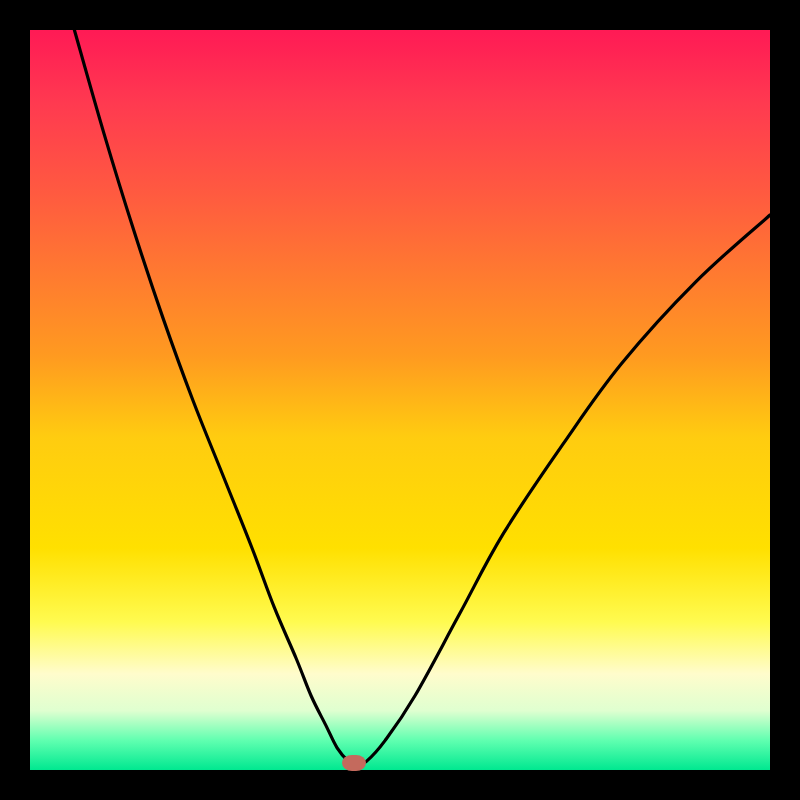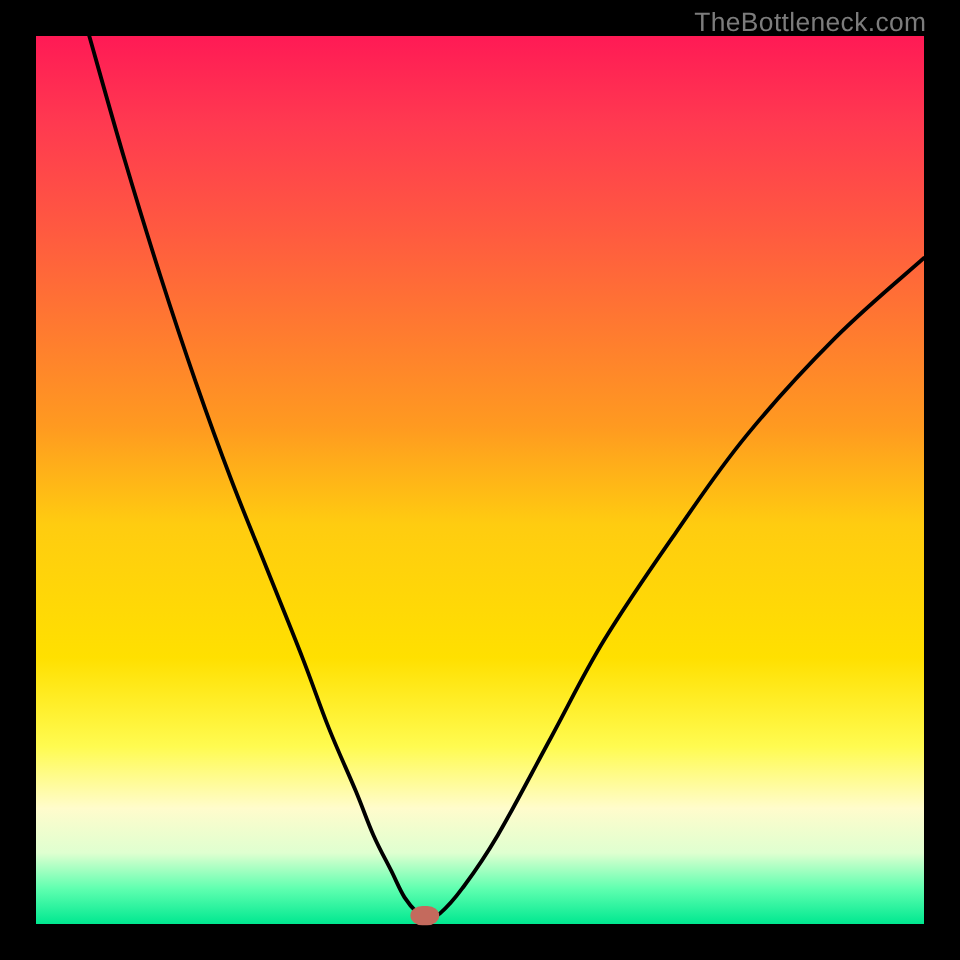--- a/index.html
+++ b/index.html
@@ -59,20 +59,19 @@
     width: 24px;
     height: 16px;
     background: #c46a5d;
     border-radius: 10px / 8px;
   }
 </style>
 </head>
 <body>
 
 <div class="chart-container">
-  <div class="watermark">TheBottleneck.com</div>
   <div class="plot-area">
     <svg class="curve-svg" viewBox="0 0 740 740" preserveAspectRatio="none">
       <path id="curve-path" fill="none" stroke="#000000" stroke-width="3.2" stroke-linecap="round" stroke-linejoin="round" d="M44.40 0.00 C 49.73 18.65, 63.34 67.64, 74.00 103.60 C 84.66 139.56, 92.94 166.50, 103.60 199.80 C 114.26 233.10, 122.54 257.96, 133.20 288.60 C 143.86 319.24, 152.14 342.03, 162.80 370.00 C 173.46 397.97, 181.74 417.36, 192.40 444.00 C 203.06 470.64, 212.68 494.02, 222.00 518.00 C 231.32 541.98, 236.21 557.22, 244.20 577.20 C 252.19 597.18, 259.74 613.02, 266.40 629.00 C 273.06 644.98, 275.87 654.01, 281.20 666.00 C 286.53 677.99, 291.34 686.28, 296.00 695.60 C 300.66 704.92, 303.10 711.41, 307.10 717.80 C 311.10 724.19, 314.87 727.92, 318.20 731.12 C 321.53 734.32, 322.27 735.56, 325.60 735.56 C 328.93 735.56, 331.37 735.65, 336.70 731.12 C 342.03 726.59, 346.54 722.12, 355.20 710.40 C 363.86 698.68, 371.48 688.64, 384.80 666.00 C 398.12 643.36, 413.22 613.90, 429.20 584.60 C 445.18 555.30, 454.95 533.84, 473.60 503.20 C 492.25 472.56, 511.49 445.04, 532.80 414.40 C 554.11 383.76, 568.02 362.30, 592.00 333.00 C 615.98 303.70, 639.36 278.24, 666.00 251.60 C 692.64 224.96, 726.68 196.99, 740.00 185.00"></path>
     </svg>
     <div id="marker" class="marker" style="left: 312.12px; top: 725.34px; background: rgb(196, 106, 93);"></div>
   </div>
 </div>
 
 </body></html>

